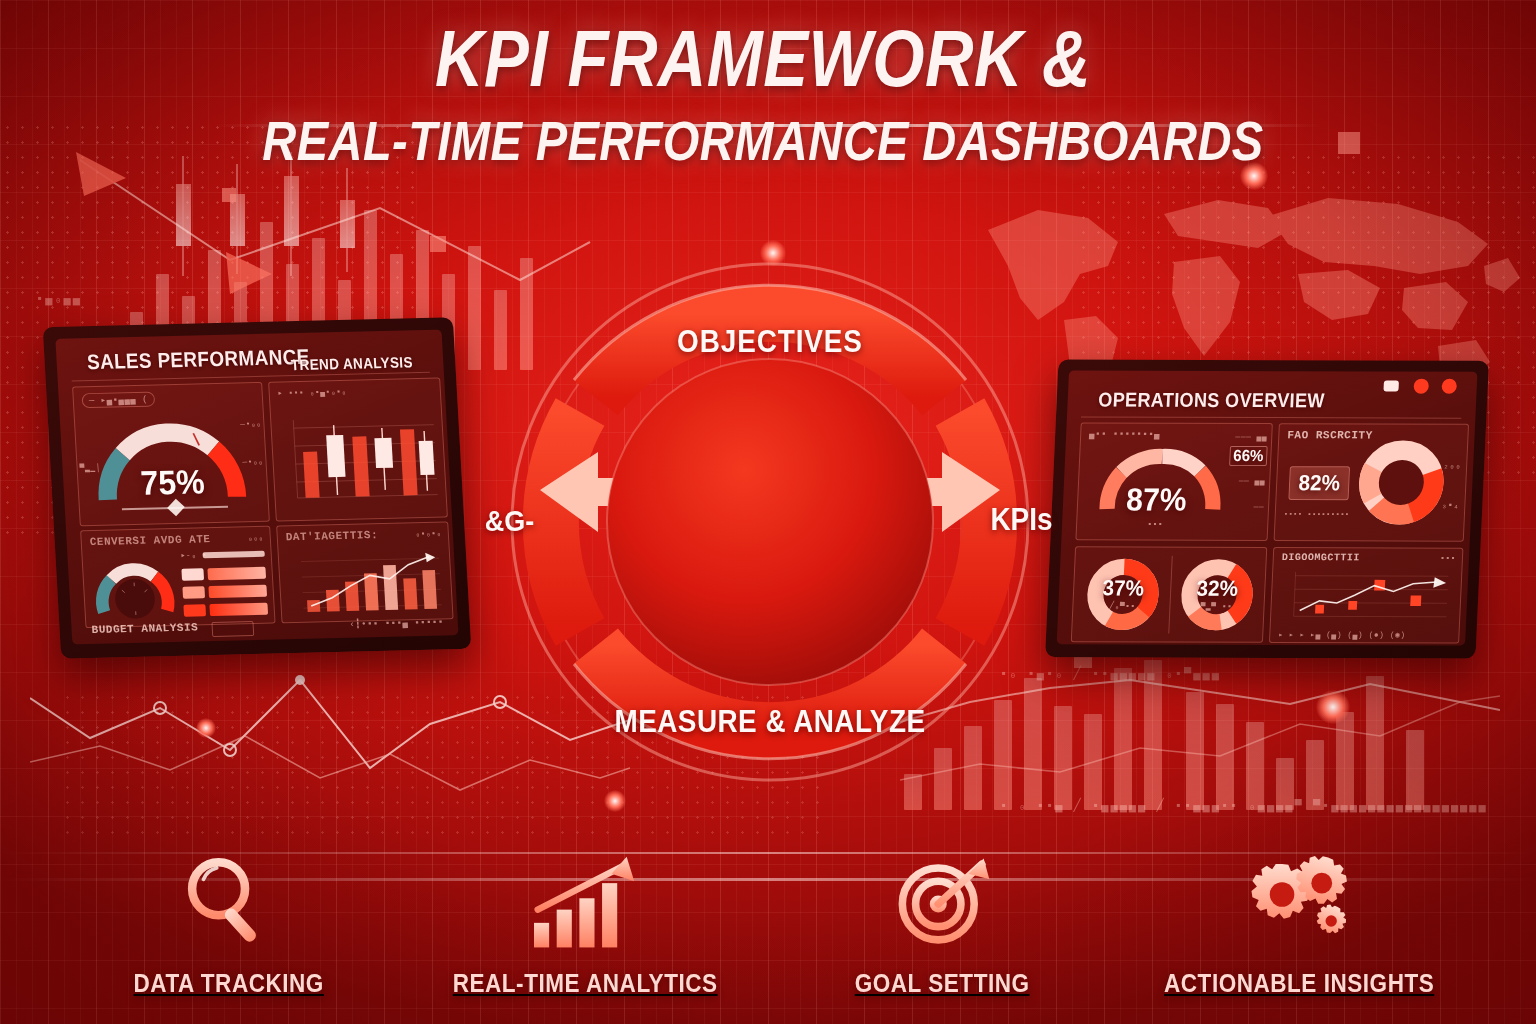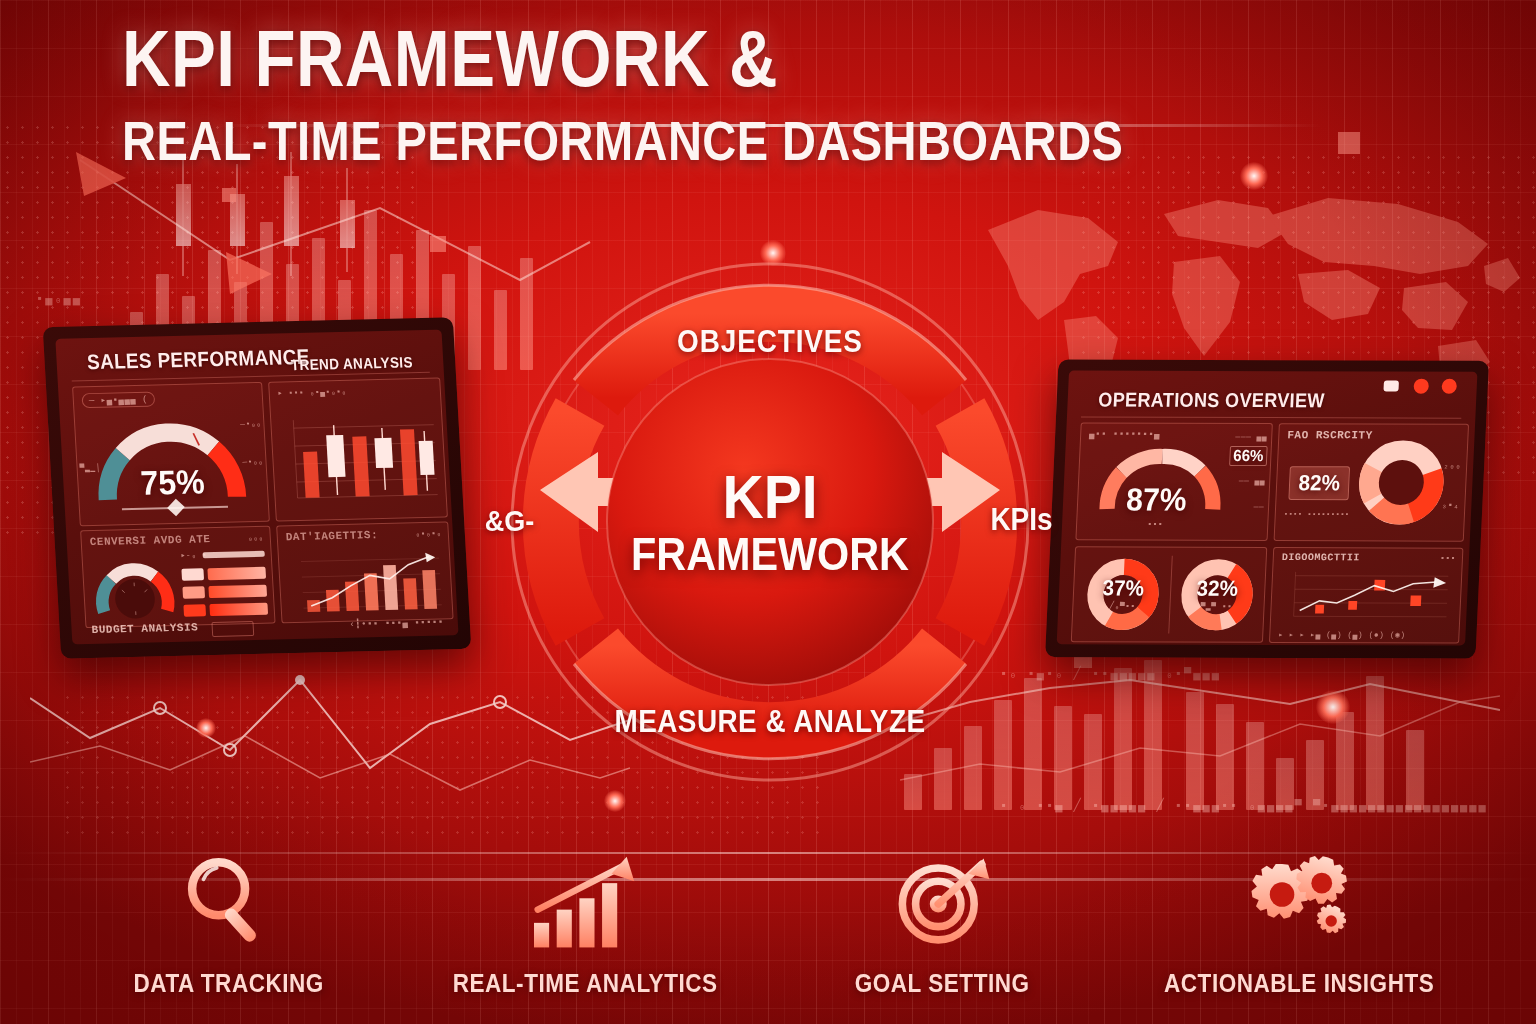--- a/index.html
+++ b/index.html
@@ -63,21 +63,21 @@
     font-family:"Liberation Mono", monospace;
     color:rgba(255,200,190,.40);
     letter-spacing:2px;
     white-space:nowrap;
     font-size:12px;
     user-select:none;
   }
 
   
   .titlewrap{
-    position:absolute; left:0; right:10px; top:18px; text-align:left; z-index:30;
+    position:absolute; left:0; right:10px; top:18px; text-align:center; z-index:30;font-style:italic;
   }
   .title-l1, .title-l2{
     color:#fdf4f2;
     font-weight:700;
     letter-spacing:.5px;
     text-shadow:0 3px 10px rgba(80,0,0,.65), 0 0 26px rgba(255,180,170,.45);
     transform:scaleX(.84);
     line-height:1.02;
   }
   .title-l1{ font-size:80px; }
@@ -162,20 +162,21 @@
     position:absolute;
     background:linear-gradient(to top, rgba(255,240,238,.92), rgba(255,190,180,.7));
   }
   .winbtn{ position:absolute; border-radius:50%; }
 
   
   .features{
     position:absolute; left:0; right:8px; bottom:26px; height:190px; z-index:26;
     display:flex; align-items:flex-end; justify-content:space-around;
     padding:0 50px;
+    text-decoration:underline;
   }
   .feature{
     width:270px; text-align:center;
     display:flex; flex-direction:column; align-items:center; gap:14px;
   }
   .feature .ficon{ height:108px; display:flex; align-items:flex-end; justify-content:center; }
   .feature .flabel{
     color:#ffd9d1; font-weight:700; font-size:25px; letter-spacing:.6px;
     transform:scaleX(.9);
     text-shadow:0 2px 8px rgba(70,0,0,.8);
@@ -532,24 +533,20 @@
 
       <path id="arcTop" d="M 128,262 A 172,172 0 0,1 472,262" fill="none"></path>
       <path id="arcBottom" d="M 118,290 A 182,182 0 0,0 482,290" fill="none"></path>
     </svg>
 
     <div class="cyc-label" id="lbl-objectives">OBJECTIVES</div>
     <div class="cyc-label" id="lbl-kpis">KPIs</div>
     <div class="cyc-label" id="lbl-measure">MEASURE &amp; ANALYZE</div>
     <div class="cyc-label" id="lbl-left">&amp;G-</div>
 
-    <div class="center-text">
-      <span class="ct1">KPI</span>
-      <span class="ct2">FRAMEWORK</span>
-    </div>
   </div>
 
   <div class="features">
 
     <div class="feature">
       <div class="ficon">
         <svg viewBox="0 0 110 110" width="104" height="104">
           <defs>
               <linearGradient id="gMag" x1="0" y1="0" x2="0" y2="1">
             <stop offset="0%" stop-color="#ffd9cb"></stop>

